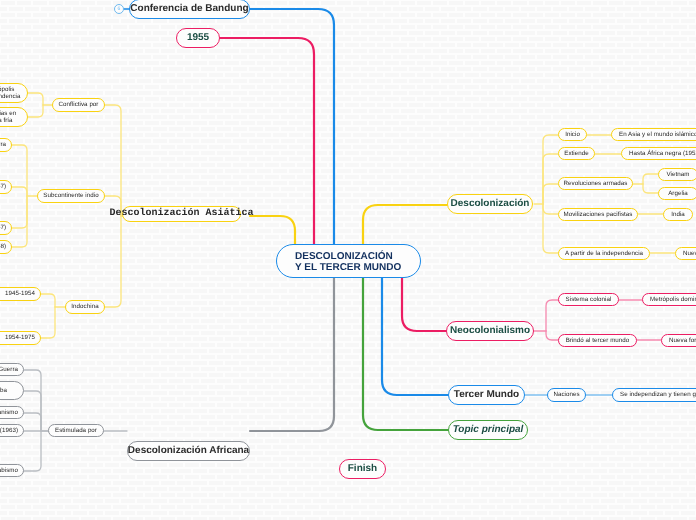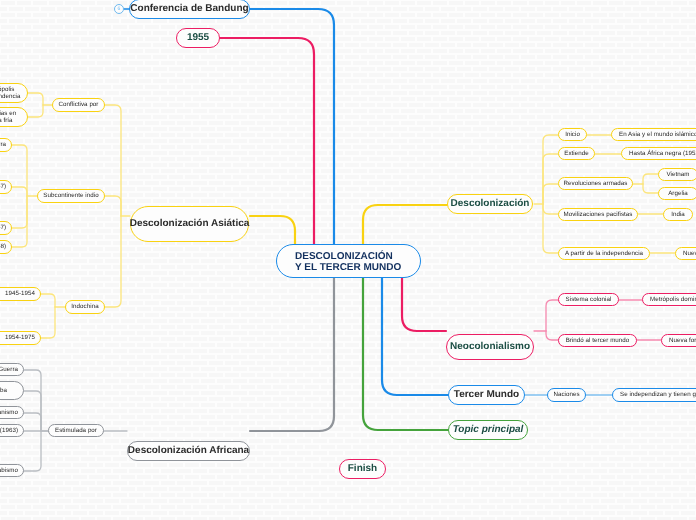--- a/index.html
+++ b/index.html
@@ -90,24 +90,24 @@
       <path d="M382 278 V380 Q382 395 397 395 H448" fill="none" stroke="#1a8ae8" stroke-width="2.2" stroke-linecap="round"></path>
       <path d="M402 278 V316 Q402 331 417 331 H446" fill="none" stroke="#ec1d63" stroke-width="2.2" stroke-linecap="round"></path>
     </svg>
   <div id="nodes">
       <div class="node lvl-root" style="left: 276px; top: 244px; width: 145px; height: 34px; border-color: rgb(26, 138, 232);">DESCOLONIZACIÓN
 Y EL TERCER MUNDO</div>
       <div class="node lvl-main" style="left: 129px; top: -1px; width: 121px; height: 20px; border-color: rgb(26, 138, 232); color: rgb(43, 43, 43);">Conferencia de Bandung</div>
       <div class="badge" style="left: 114px; top: 4px; width: 10px; height: 10px;">6</div>
       <div class="node lvl-main" style="left: 176px; top: 28px; width: 44px; height: 20px; border-color: rgb(236, 29, 99); color: rgb(27, 77, 67);">1955</div>
       <div class="node lvl-main" style="left: 339px; top: 459px; width: 47px; height: 20px; border-color: rgb(236, 29, 99); color: rgb(27, 77, 67);">Finish</div>
-      <div class="node lvl-main" style="left: 130px; top: 206px; width: 119px; height: 36px; border-color: rgb(249, 210, 17); color: rgb(43, 43, 43);">Descolonización Asiática</div>
+      <div class="node lvl-main" style="left: 122px; top: 206px; width: 119px; height: 16px; border-color: rgb(249, 210, 17); color: rgb(43, 43, 43); font-family: Liberation Mono, monospace;">Descolonización Asiática</div>
       <div class="node lvl-main" style="left: 127px; top: 441px; width: 123px; height: 20px; border-color: rgb(144, 148, 154); color: rgb(43, 43, 43);">Descolonización Africana</div>
       <div class="node lvl-main" style="left: 447px; top: 194px; width: 86px; height: 20px; border-color: rgb(249, 210, 17); color: rgb(27, 77, 67);">Descolonización</div>
-      <div class="node lvl-main" style="left: 446px; top: 334px; width: 88px; height: 26px; border-color: rgb(236, 29, 99); color: rgb(27, 77, 67);">Neocolonialismo</div>
+      <div class="node lvl-main" style="left: 446px; top: 321px; width: 88px; height: 20px; border-color: rgb(236, 29, 99); color: rgb(27, 77, 67);">Neocolonialismo</div>
       <div class="node lvl-main" style="left: 448px; top: 385px; width: 77px; height: 20px; border-color: rgb(26, 138, 232); color: rgb(43, 43, 43); text-align: center;">Tercer Mundo</div>
       <div class="node lvl-main" style="left: 448px; top: 420px; width: 80px; height: 20px; border-color: rgb(69, 163, 60); color: rgb(27, 77, 67); font-style: italic;">Topic principal</div>
       <div class="node lvl-mid" style="left: 558px; top: 128px; width: 29px; height: 13px; border-color: rgb(249, 210, 17);">Inicio</div>
       <div class="node lvl-leaf" style="left: 611px; top: 128px; padding: 0px 7px; height: 13px; border-color: rgb(249, 210, 17);">En Asia y el mundo islámico</div>
       <div class="node lvl-mid" style="left: 558px; top: 147px; width: 37px; height: 13px; border-color: rgb(249, 210, 17);">Extiende</div>
       <div class="node lvl-leaf" style="left: 621px; top: 147px; padding: 0px 7px; height: 13px; border-color: rgb(249, 210, 17);">Hasta África negra (1952</div>
       <div class="node lvl-mid" style="left: 558px; top: 177px; width: 75px; height: 13px; border-color: rgb(249, 210, 17);">Revoluciones armadas</div>
       <div class="node lvl-leaf" style="left: 658px; top: 168px; width: 40px; height: 13px; border-color: rgb(249, 210, 17);">Vietnam</div>
       <div class="node lvl-leaf" style="left: 658px; top: 187px; width: 40px; height: 13px; border-color: rgb(249, 210, 17);">Argelia</div>
       <div class="node lvl-mid" style="left: 558px; top: 208px; width: 80px; height: 13px; border-color: rgb(249, 210, 17);">Movilizaciones pacifistas</div>

